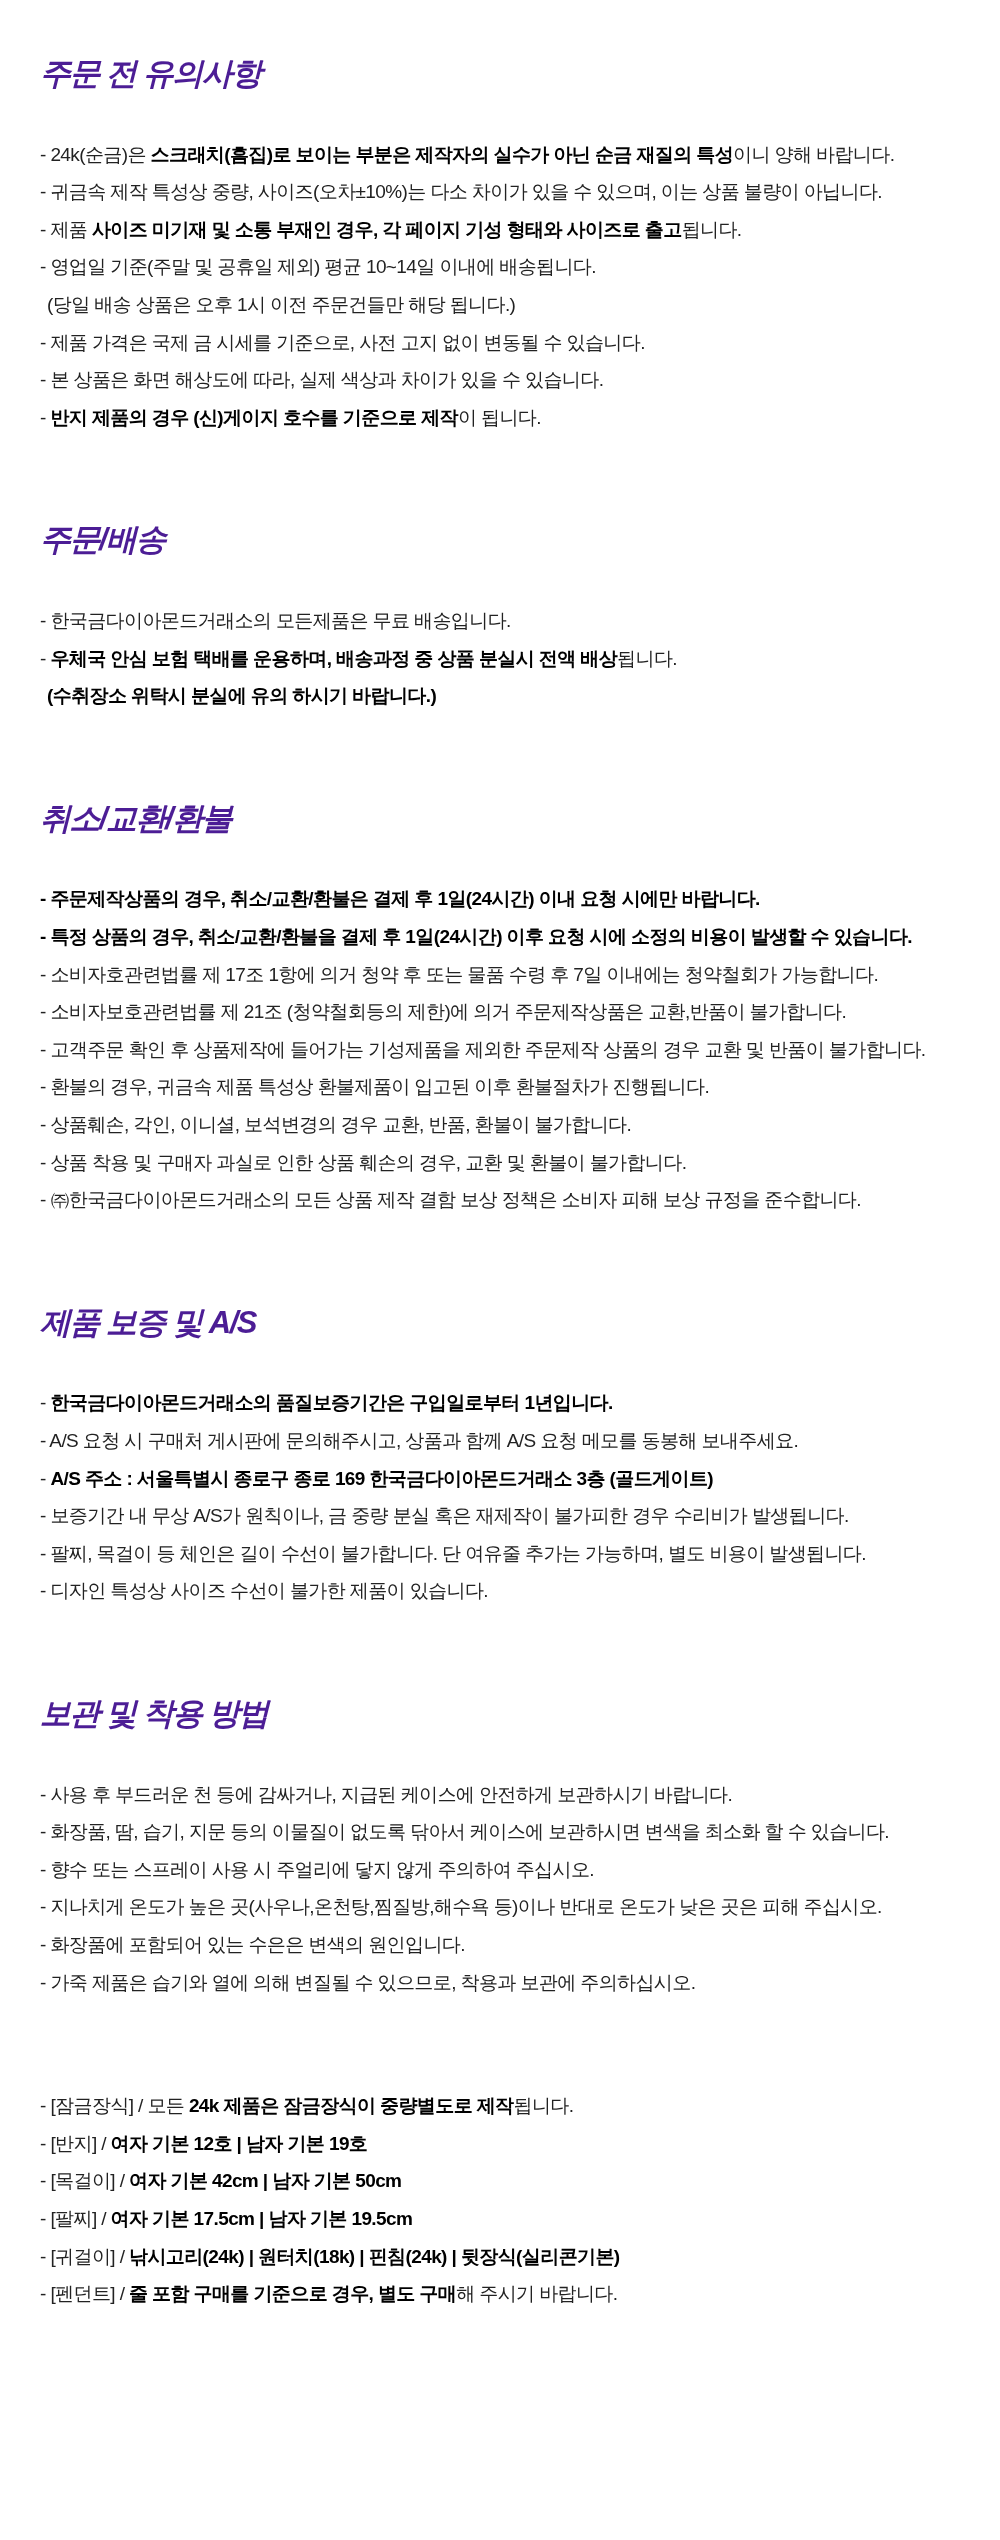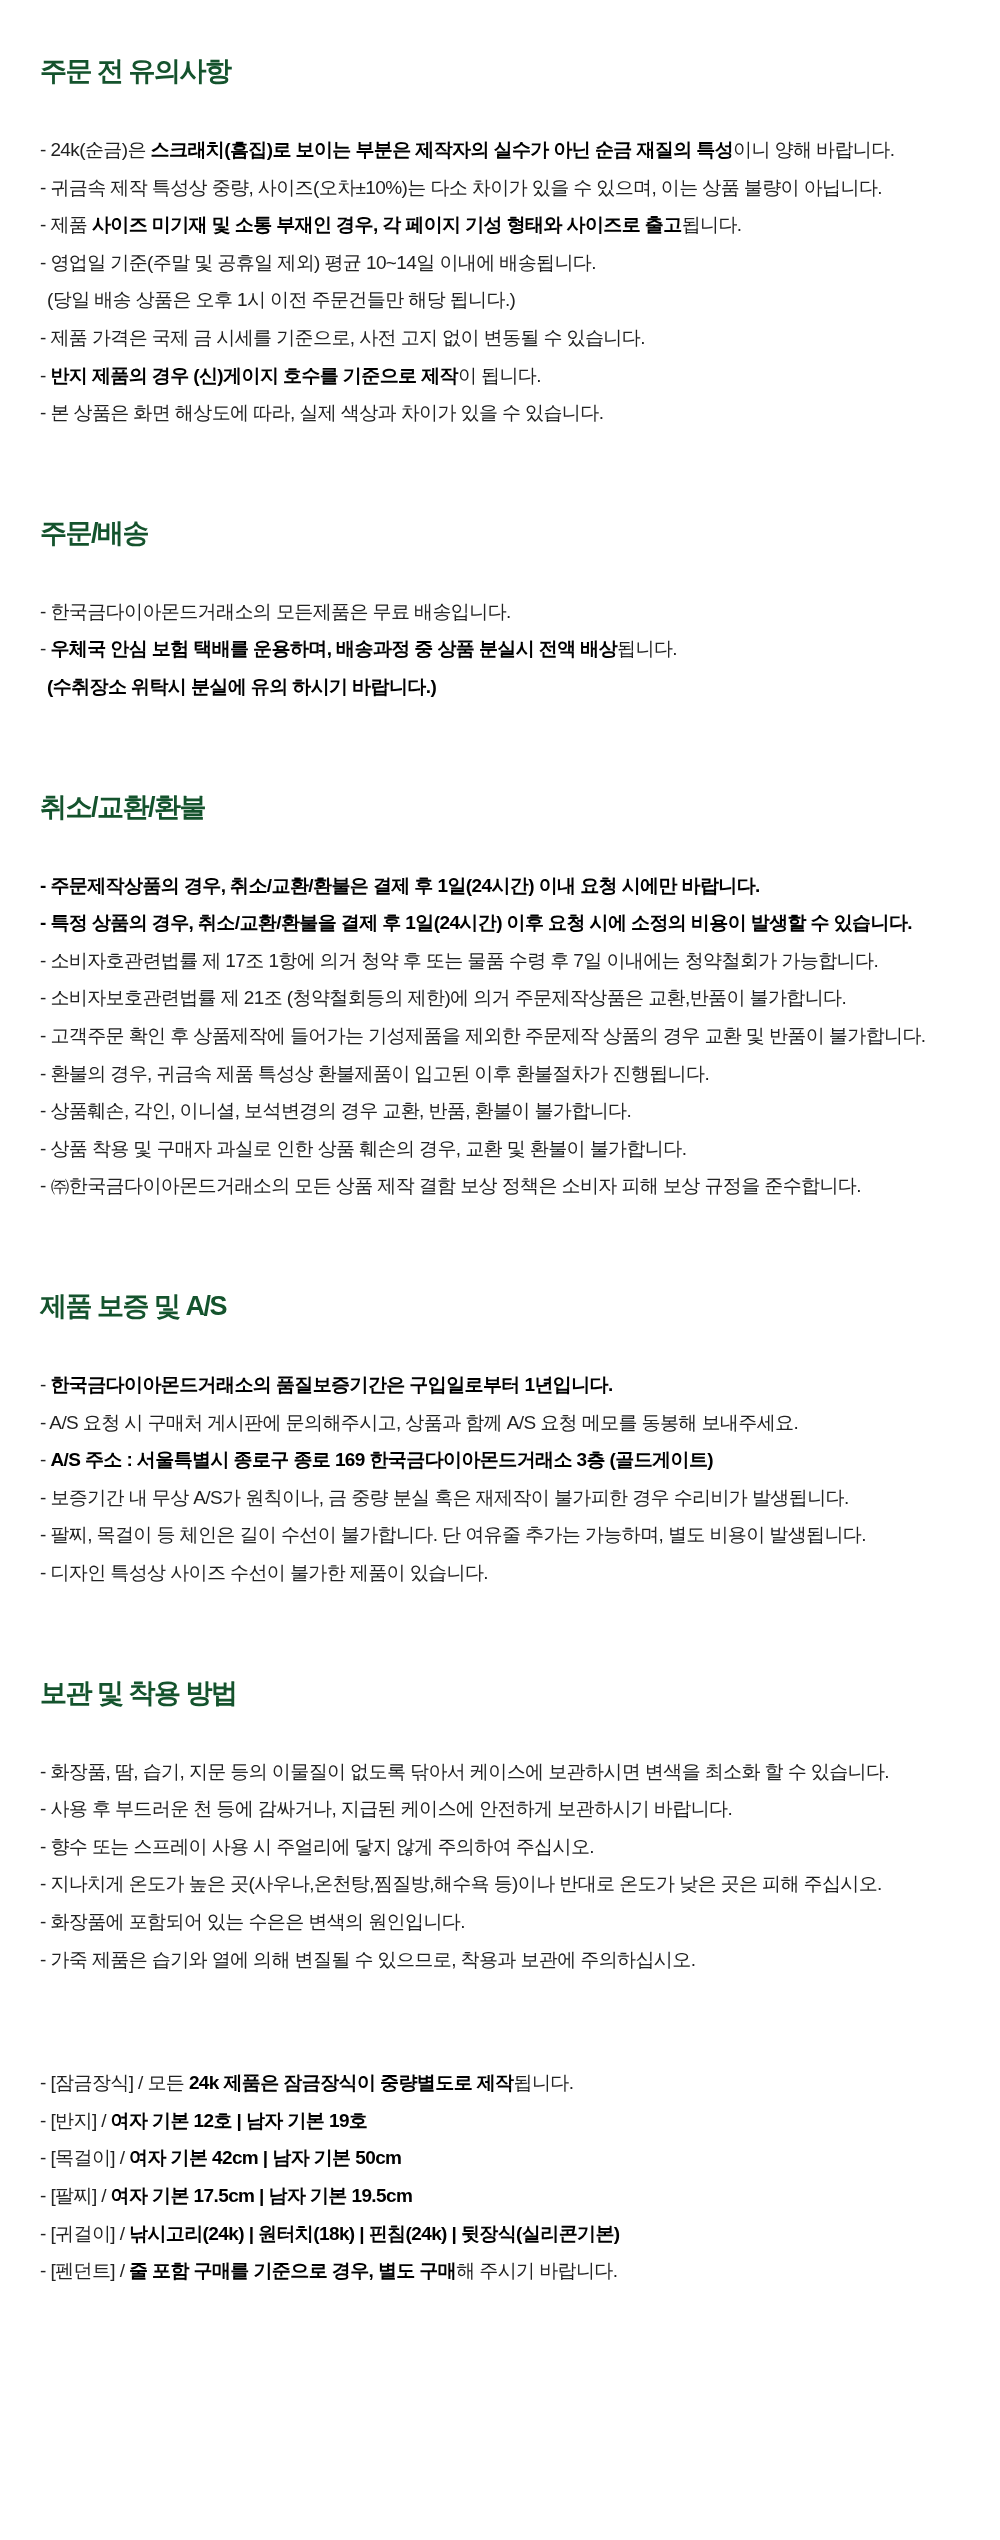--- a/index.html
+++ b/index.html
@@ -18,26 +18,27 @@
     padding: 56px 40px 60px 40px;
     box-sizing: border-box;
   }
   .section {
     margin-bottom: 86px;
   }
   .section:last-child {
     margin-bottom: 0;
   }
   .section-title {
-    font-size: 27px;
+    font-size: 31px;
     font-weight: 700;
-    color: #14532d;
+    color: #4c1d95;
     letter-spacing: -1.5px;
     margin: 0 0 44px 0;
     line-height: 1.15;
+    font-style: italic;
   }
   .notice-item {
     margin: 0;
     font-size: 19px;
     line-height: 37.6px;
     letter-spacing: -0.6px;
     white-space: nowrap;
   }
   .notice-item.indent {
     padding-left: 7px;
@@ -53,22 +54,22 @@
 <div class="page">
   <div id="sections-root">
       <section class="section">
         <h2 class="section-title">주문 전 유의사항</h2>
         <p class="notice-item"><span class="n">- 24k(순금)은 </span><span class="b">스크래치(흠집)로 보이는 부분은 제작자의 실수가 아닌 순금 재질의 특성</span><span class="n">이니 양해 바랍니다.</span></p>
         <p class="notice-item"><span class="n">- 귀금속 제작 특성상 중량, 사이즈(오차±10%)는 다소 차이가 있을 수 있으며, 이는 상품 불량이 아닙니다.</span></p>
         <p class="notice-item"><span class="n">- 제품 </span><span class="b">사이즈 미기재 및 소통 부재인 경우, 각 페이지 기성 형태와 사이즈로 출고</span><span class="n">됩니다.</span></p>
         <p class="notice-item"><span class="n">- 영업일 기준(주말 및 공휴일 제외) 평균 10~14일 이내에 배송됩니다.</span></p>
         <p class="notice-item indent"><span class="n">(당일 배송 상품은 오후 1시 이전 주문건들만 해당 됩니다.)</span></p>
         <p class="notice-item"><span class="n">- 제품 가격은 국제 금 시세를 기준으로, 사전 고지 없이 변동될 수 있습니다.</span></p>
+        <p class="notice-item"><span class="n">- 본 상품은 화면 해상도에 따라, 실제 색상과 차이가 있을 수 있습니다.</span></p>
         <p class="notice-item"><span class="n">- </span><span class="b">반지 제품의 경우 (신)게이지 호수를 기준으로 제작</span><span class="n">이 됩니다.</span></p>
-        <p class="notice-item"><span class="n">- 본 상품은 화면 해상도에 따라, 실제 색상과 차이가 있을 수 있습니다.</span></p>
       </section>
       <section class="section">
         <h2 class="section-title">주문/배송</h2>
         <p class="notice-item"><span class="n">- 한국금다이아몬드거래소의 모든제품은 무료 배송입니다.</span></p>
         <p class="notice-item"><span class="n">- </span><span class="b">우체국 안심 보험 택배를 운용하며, 배송과정 중 상품 분실시 전액 배상</span><span class="n">됩니다.</span></p>
         <p class="notice-item indent"><span class="b">(수취장소 위탁시 분실에 유의 하시기 바랍니다.)</span></p>
       </section>
       <section class="section">
         <h2 class="section-title">취소/교환/환불</h2>
         <p class="notice-item"><span class="b">- 주문제작상품의 경우, 취소/교환/환불은 결제 후 1일(24시간) 이내 요청 시에만 바랍니다.</span></p>
@@ -85,22 +86,22 @@
         <h2 class="section-title">제품 보증 및 A/S</h2>
         <p class="notice-item"><span class="n">- </span><span class="b">한국금다이아몬드거래소의 품질보증기간은 구입일로부터 1년입니다.</span></p>
         <p class="notice-item"><span class="n">- A/S 요청 시 구매처 게시판에 문의해주시고, 상품과 함께 A/S 요청 메모를 동봉해 보내주세요.</span></p>
         <p class="notice-item"><span class="n">- </span><span class="b">A/S 주소 : 서울특별시 종로구 종로 169 한국금다이아몬드거래소 3층 (골드게이트)</span></p>
         <p class="notice-item"><span class="n">- 보증기간 내 무상 A/S가 원칙이나, 금 중량 분실 혹은 재제작이 불가피한 경우 수리비가 발생됩니다.</span></p>
         <p class="notice-item"><span class="n">- 팔찌, 목걸이 등 체인은 길이 수선이 불가합니다. 단 여유줄 추가는 가능하며, 별도 비용이 발생됩니다.</span></p>
         <p class="notice-item"><span class="n">- 디자인 특성상 사이즈 수선이 불가한 제품이 있습니다.</span></p>
       </section>
       <section class="section">
         <h2 class="section-title">보관 및 착용 방법</h2>
+        <p class="notice-item"><span class="n">- 사용 후 부드러운 천 등에 감싸거나, 지급된 케이스에 안전하게 보관하시기 바랍니다.</span></p>
         <p class="notice-item"><span class="n">- 화장품, 땀, 습기, 지문 등의 이물질이 없도록 닦아서 케이스에 보관하시면 변색을 최소화 할 수 있습니다.</span></p>
-        <p class="notice-item"><span class="n">- 사용 후 부드러운 천 등에 감싸거나, 지급된 케이스에 안전하게 보관하시기 바랍니다.</span></p>
         <p class="notice-item"><span class="n">- 향수 또는 스프레이 사용 시 주얼리에 닿지 않게 주의하여 주십시오.</span></p>
         <p class="notice-item"><span class="n">- 지나치게 온도가 높은 곳(사우나,온천탕,찜질방,해수욕 등)이나 반대로 온도가 낮은 곳은 피해 주십시오.</span></p>
         <p class="notice-item"><span class="n">- 화장품에 포함되어 있는 수은은 변색의 원인입니다.</span></p>
         <p class="notice-item"><span class="n">- 가죽 제품은 습기와 열에 의해 변질될 수 있으므로, 착용과 보관에 주의하십시오.</span></p>
       </section>
       <section class="section">
         <p class="notice-item"><span class="n">- [잠금장식] / 모든 </span><span class="b">24k 제품은 잠금장식이 중량별도로 제작</span><span class="n">됩니다.</span></p>
         <p class="notice-item"><span class="n">- [반지] / </span><span class="b">여자 기본 12호 | 남자 기본 19호</span></p>
         <p class="notice-item"><span class="n">- [목걸이] / </span><span class="b">여자 기본 42cm | 남자 기본 50cm</span></p>
         <p class="notice-item"><span class="n">- [팔찌] / </span><span class="b">여자 기본 17.5cm | 남자 기본 19.5cm</span></p>

